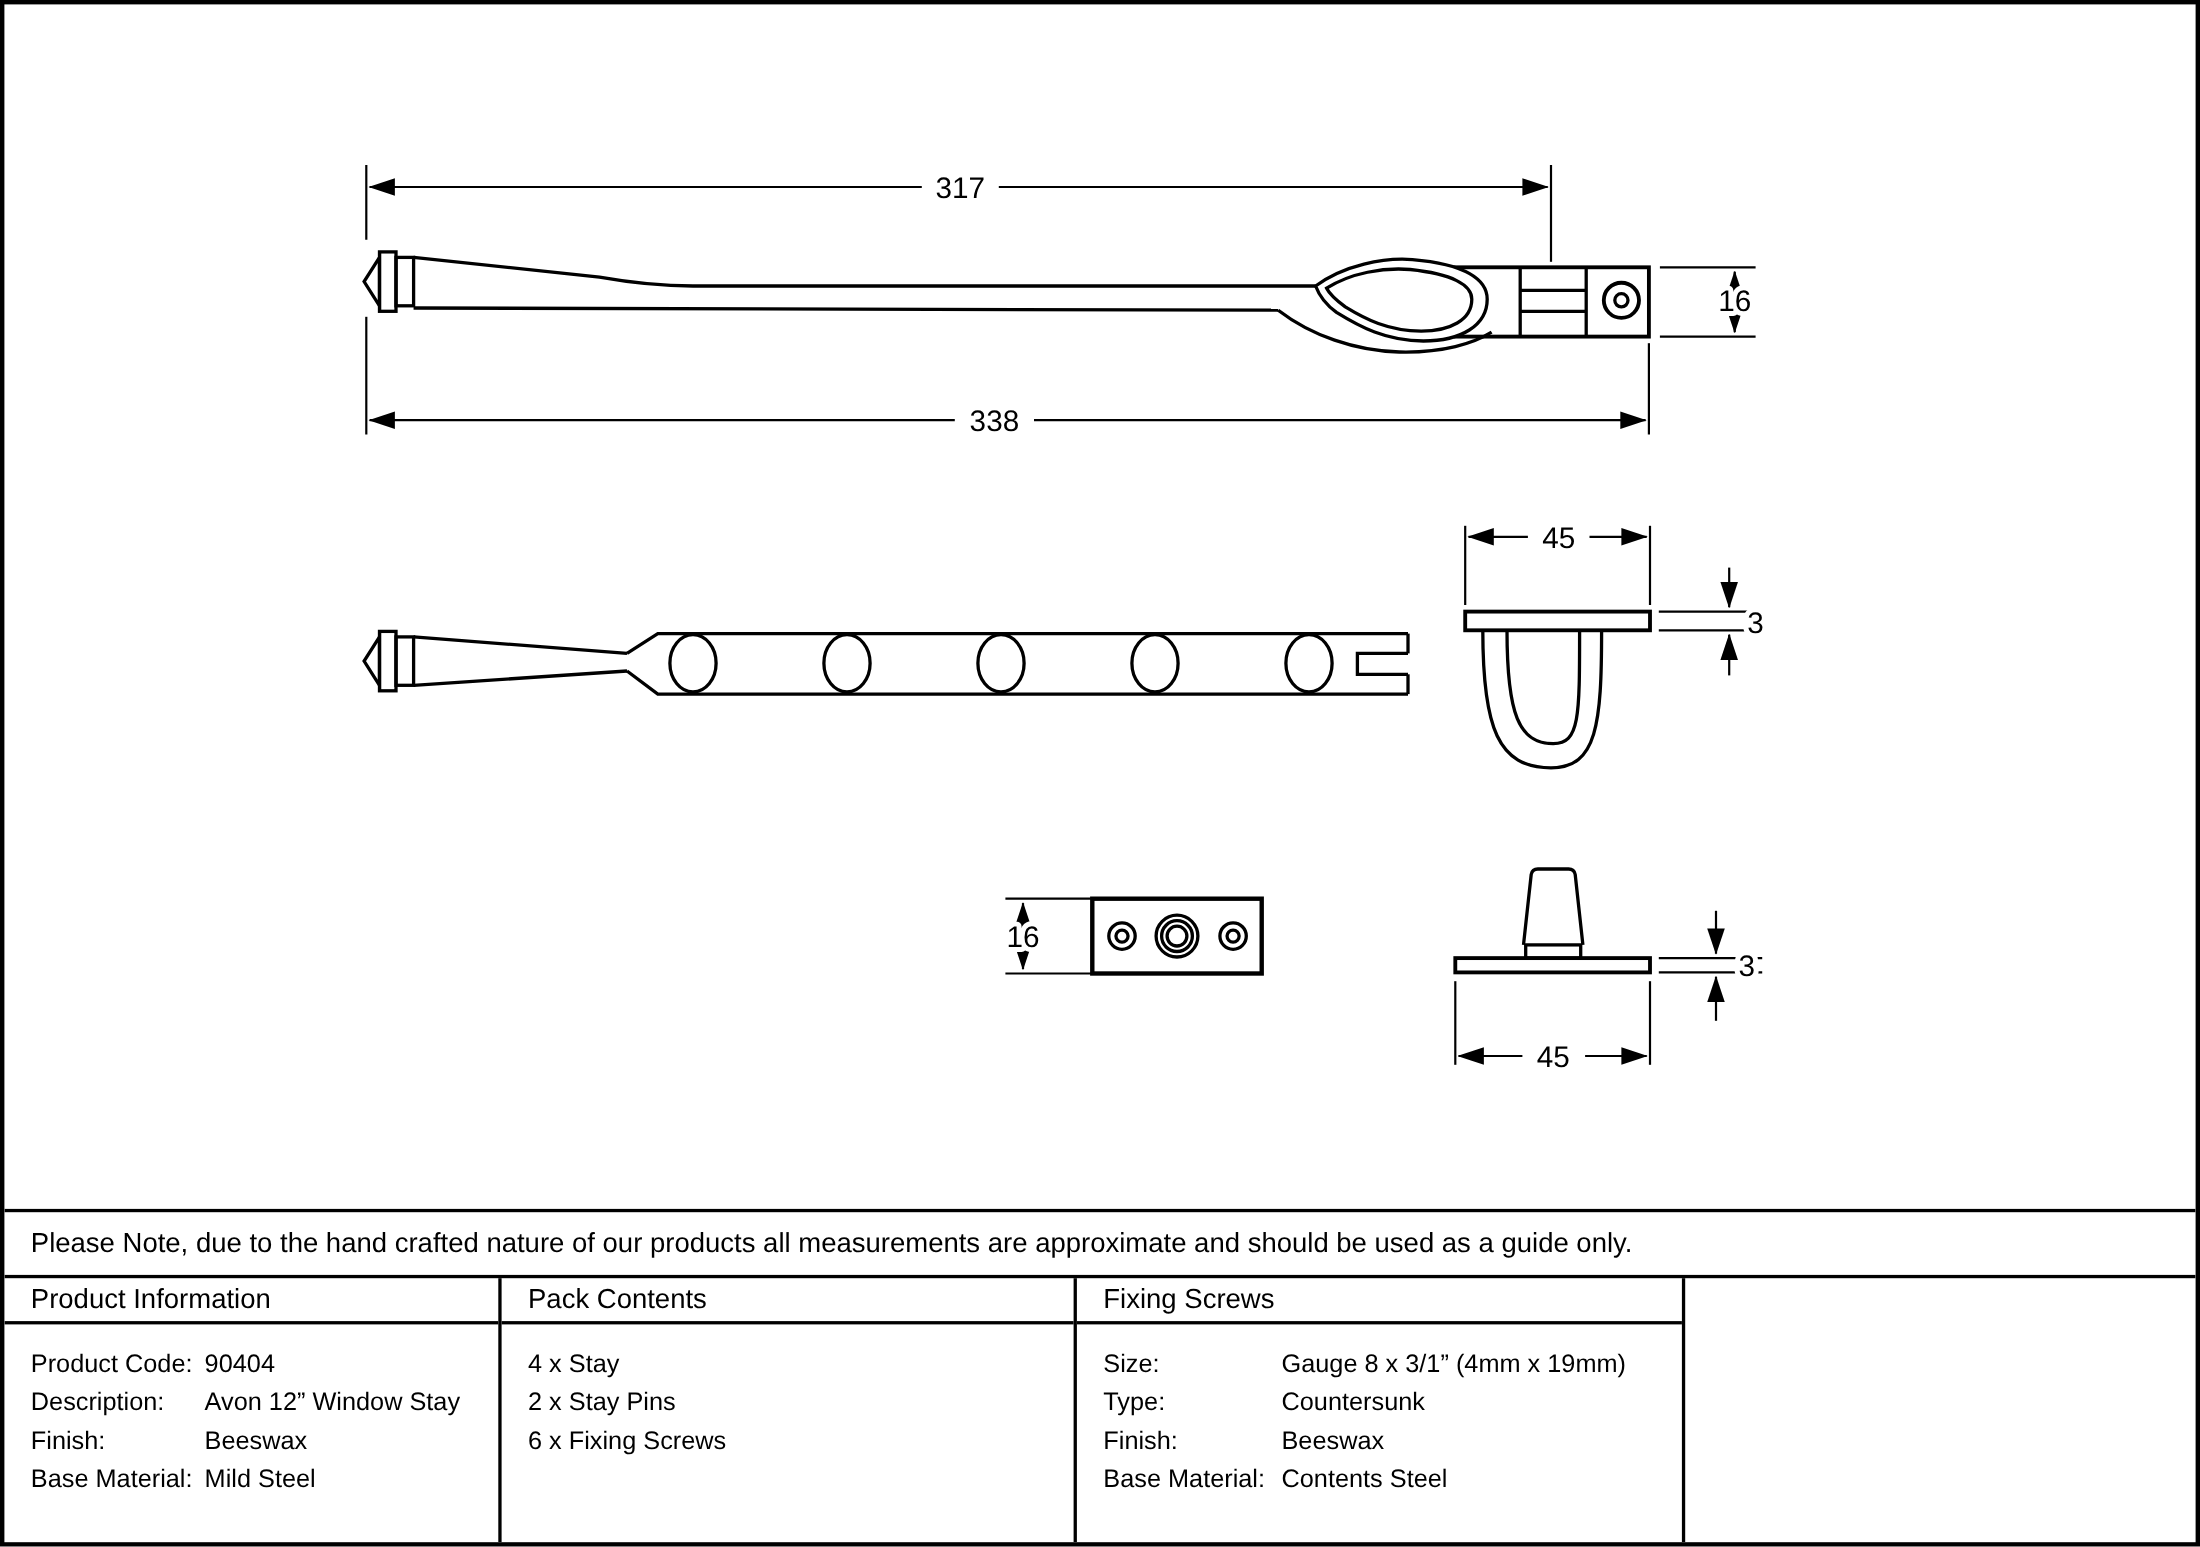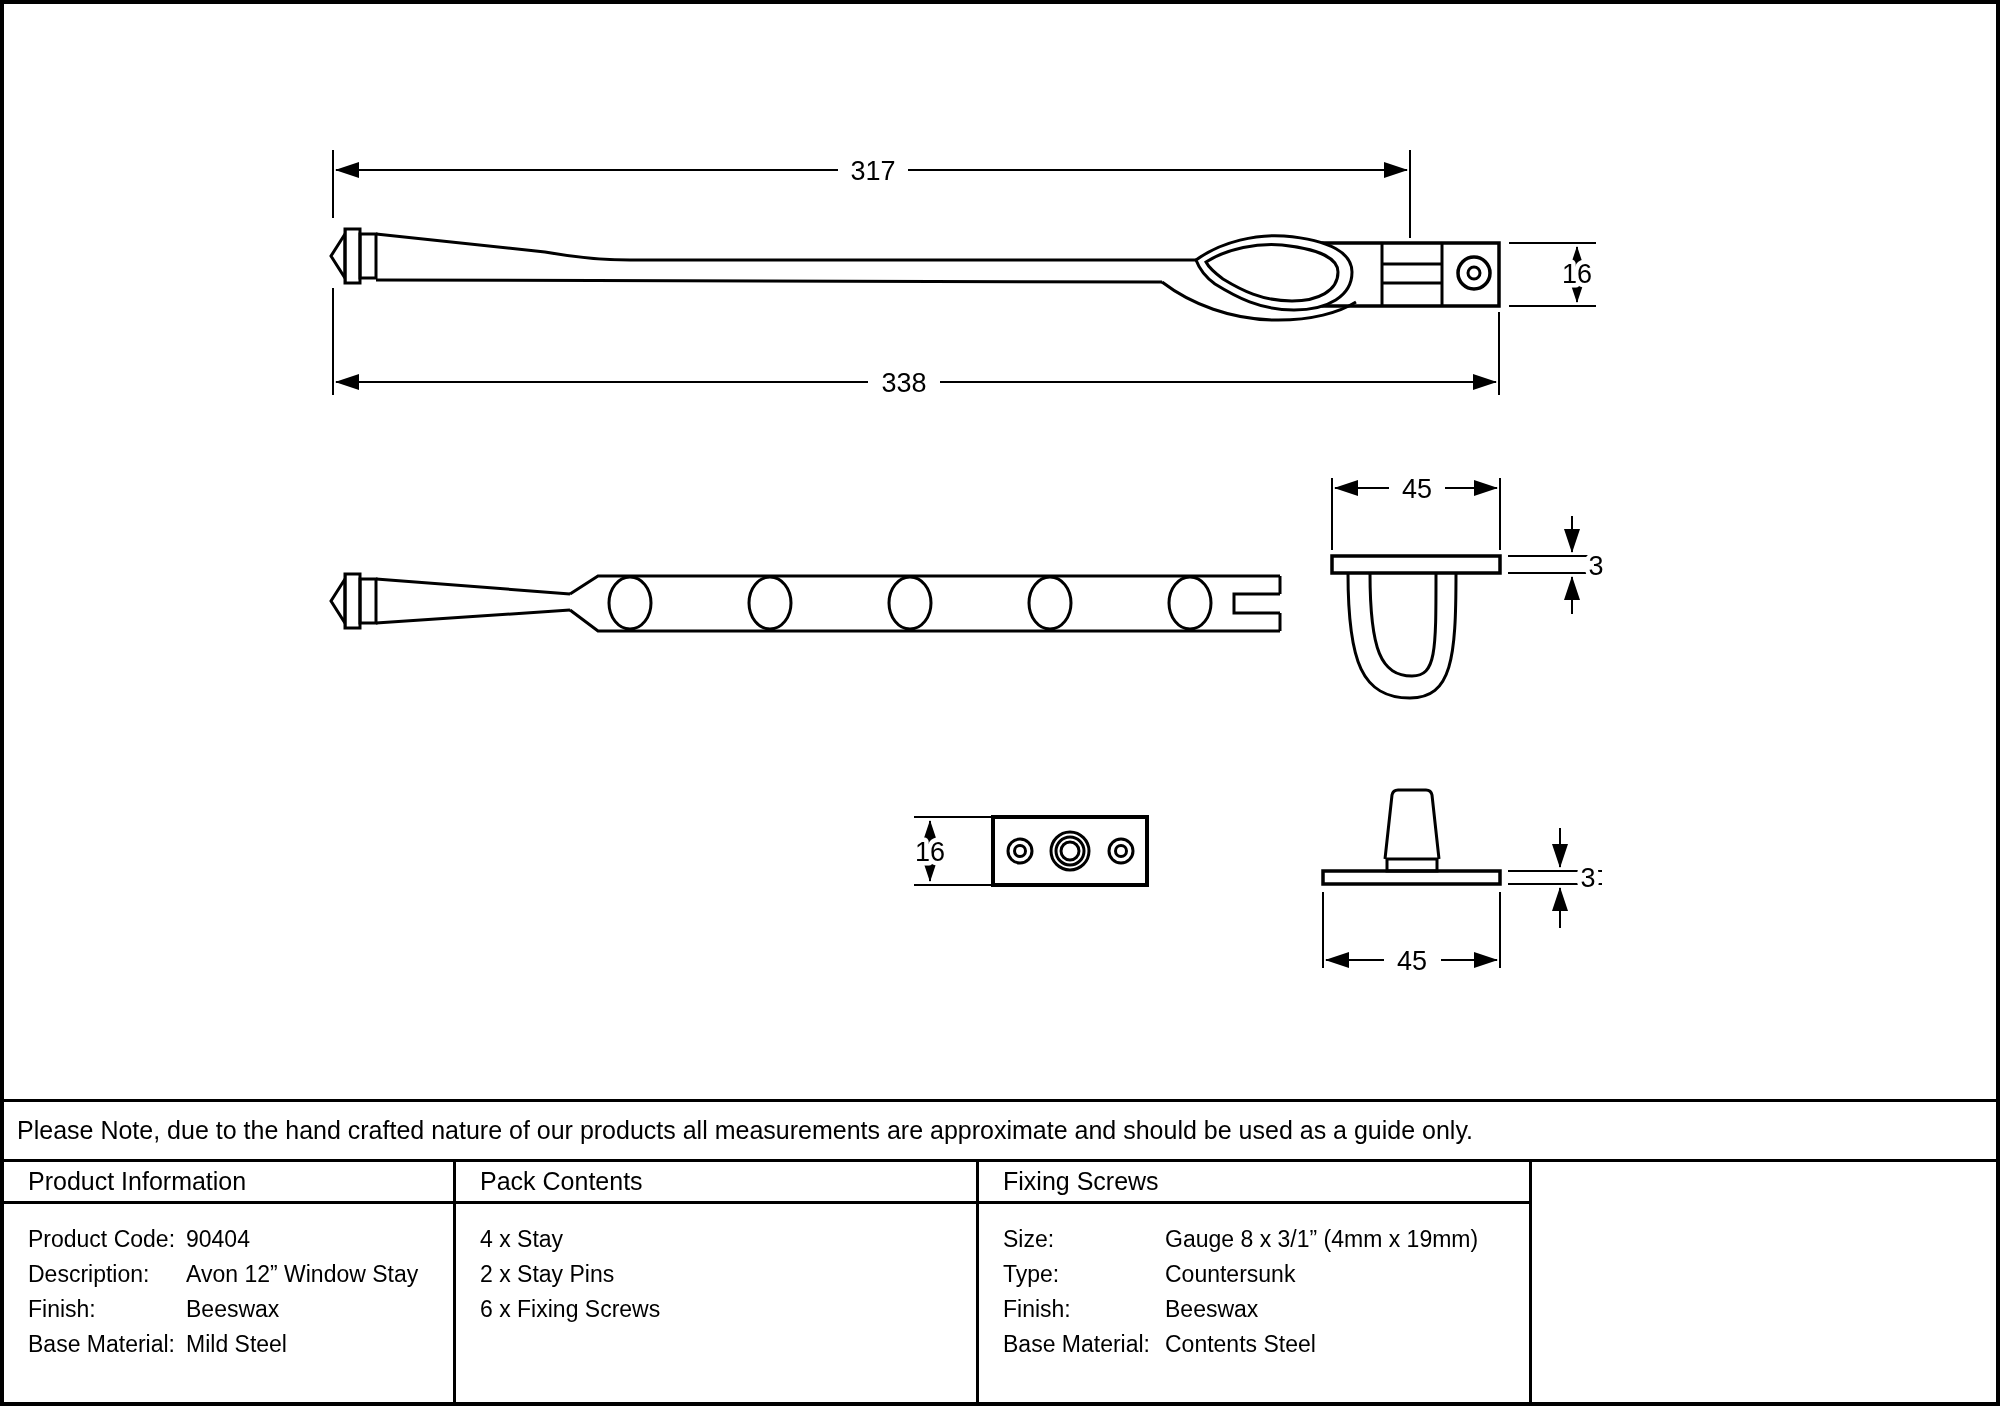--- a/index.html
+++ b/index.html
@@ -7,21 +7,21 @@
     position:relative;width:2000px;height:1406px;background:#fff;
     border:4px solid #000;box-sizing:border-box;
     font-family:"Liberation Sans",sans-serif;color:#000;
     display:flex;flex-direction:column;overflow:hidden;
   }
   .draw-area{width:1992px;height:1095px;flex:0 0 auto;}
   svg text{font-family:"Liberation Sans",sans-serif;font-size:27px;fill:#000;
     paint-order:stroke;stroke:#fff;stroke-width:9px;stroke-linejoin:round;}
   .note-row{
     flex:0 0 63px;box-sizing:border-box;border-top:3px solid #000;border-bottom:3px solid #000;
-    display:flex;align-items:center;padding-left:13px;font-size:25px;
+    display:flex;align-items:center;padding-left:24px;font-size:25px;
   }
   .info-table{flex:1 1 auto;display:flex;min-height:0;}
   .col{box-sizing:border-box;display:flex;flex-direction:column;}
   .col-1{width:452px;border-right:3px solid #000;}
   .col-2{width:523px;border-right:3px solid #000;}
   .col-3{width:553px;border-right:3px solid #000;}
   .col-4{flex:1 1 auto;display:flex;align-items:center;justify-content:center;}
   .col-header{
     flex:0 0 42px;box-sizing:border-box;border-bottom:3px solid #000;
     display:flex;align-items:center;padding-left:24px;font-size:25px;

